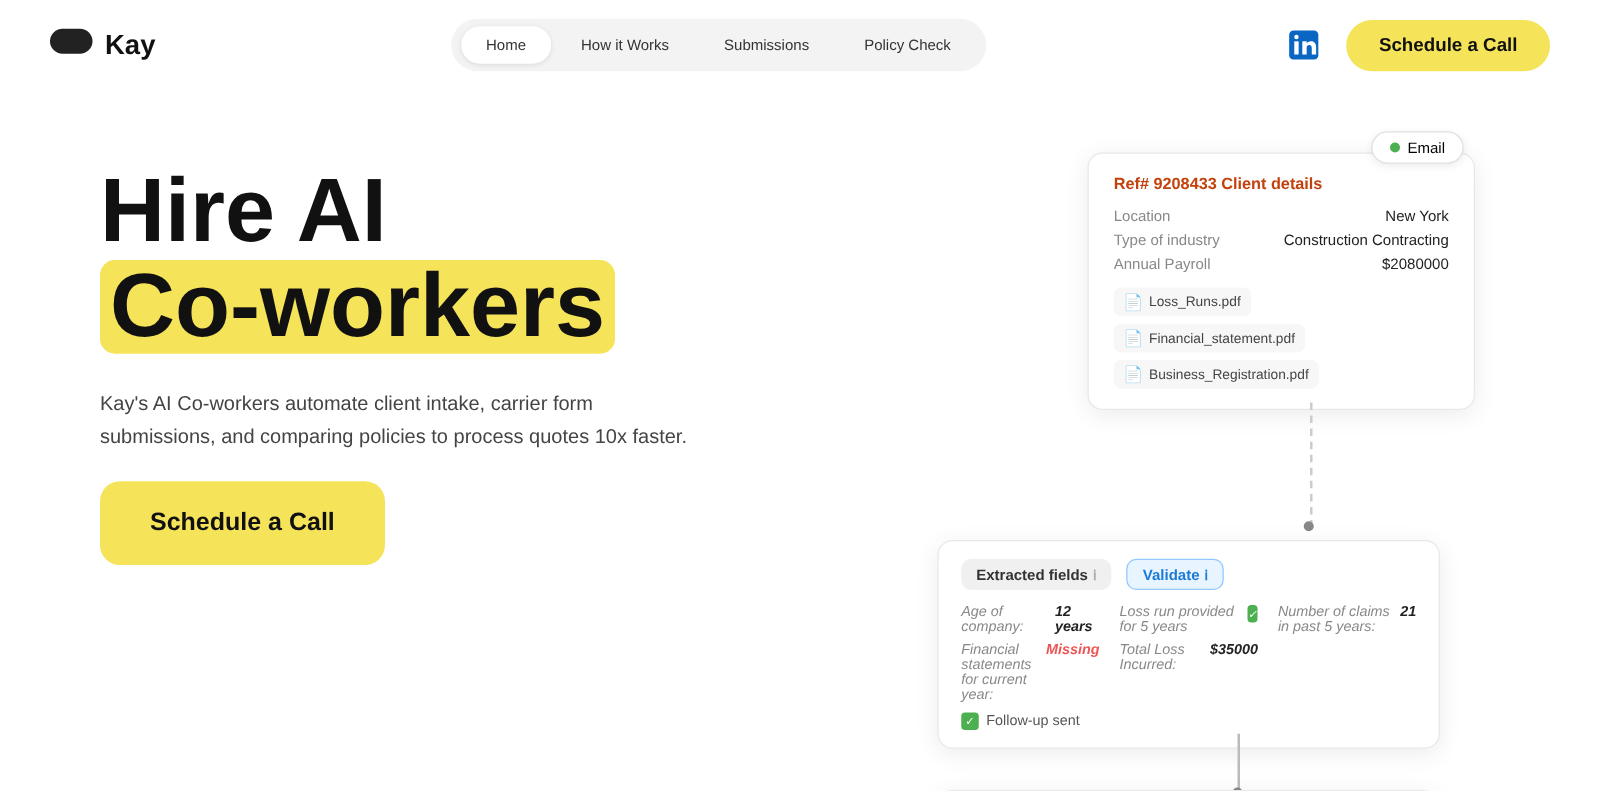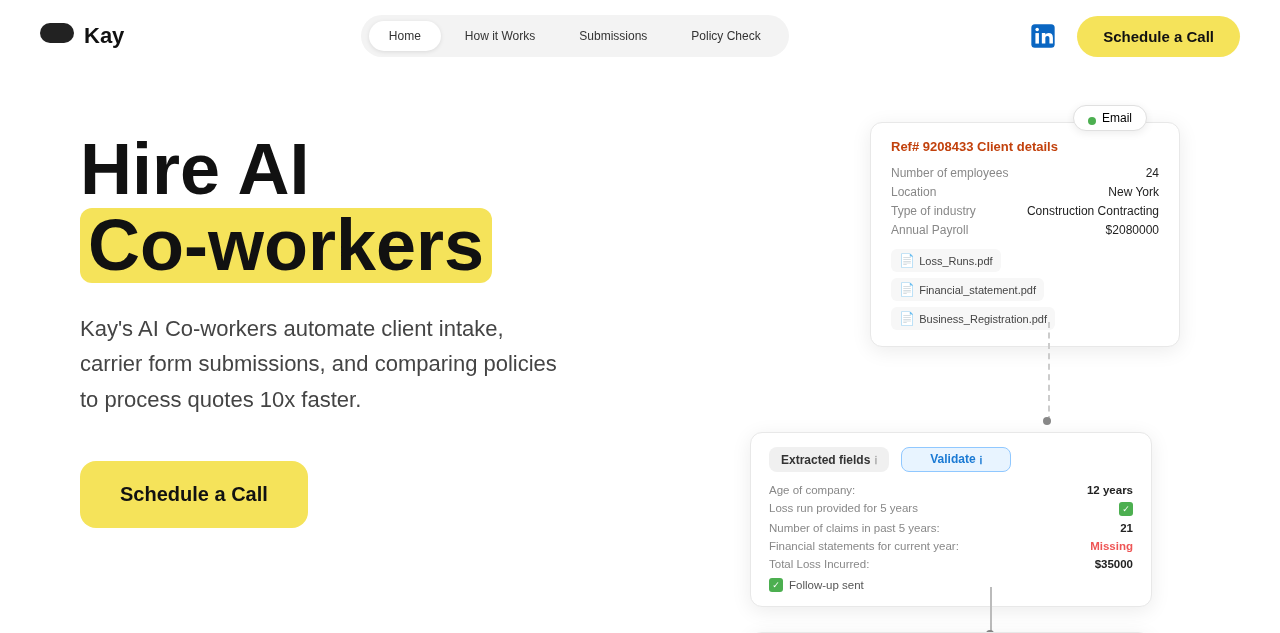--- a/index.html
+++ b/index.html
@@ -101,25 +101,25 @@
       line-height: 1.05;
       margin-bottom: 28px;
     }
     .highlight {
       background: #f5e35a;
       border-radius: 12px;
       padding: 0 8px;
       display: inline-block;
     }
     .hero-sub {
-      font-size: 22px;
+      font-size: 16px;
       color: #444;
       line-height: 1.6;
       max-width: 480px;
-      margin-bottom: 44px;
+      margin-bottom: 23px;
     }
     .schedule-btn-hero {
       background: #f5e35a;
       color: #111;
       border: none;
       border-radius: 16px;
       padding: 22px 40px;
       font-size: 20px;
       font-weight: 700;
       cursor: pointer;
@@ -141,28 +141,28 @@
       background: #fff;
       border: 1px solid #e8e8e8;
       border-radius: 12px;
       padding: 16px 20px;
       width: 310px;
       box-shadow: 0 4px 20px rgba(0,0,0,0.08);
     }
     .card-email-badge {
       position: absolute;
       top: -18px;
-      right: 32px;
+      right: 8px;
       background: #fff;
       border: 1px solid #e0e0e0;
       border-radius: 20px;
       padding: 5px 14px;
       font-size: 12px;
       display: flex;
-      align-items: flex-end;
+      align-items: center;
       gap: 6px;
       box-shadow: 0 2px 8px rgba(0,0,0,0.08);
     }
     .email-dot {
       width: 8px; height: 8px;
       background: #4caf50;
       border-radius: 50%;
     }
     .card-ref {
       font-size: 13px;
@@ -243,31 +243,33 @@
       font-weight: 600;
       color: #333;
       display: flex;
       align-items: center;
       gap: 4px;
     }
     .badge-validate {
       background: #e8f4ff;
       border: 1.5px solid #90c8ff;
       border-radius: 8px;
-      padding: 4px 28px;
+      padding: 4px 12px;
       font-size: 12px;
       font-weight: 600;
       color: #1a7ad4;
       display: flex;
+      align-items: center;
       gap: 4px;
     }
     .extracted-grid {
       display: grid;
-      grid-template-columns: 1fr;
+      grid-template-columns: 1fr 1fr 1fr;
       gap: 6px 16px;
+      font-style: italic;
     }
     .ext-row {
       font-size: 11.5px;
       color: #555;
       display: flex;
       justify-content: space-between;
       gap: 8px;
     }
     .ext-label { color: #888; }
     .ext-val { font-weight: 600; color: #222; }
@@ -362,24 +364,20 @@
 
   <div class="hero-visual">
 
     <div class="card-client">
       <div class="card-email-badge">
         <span class="email-dot"></span>
         <span>Email</span>
       </div>
       <div class="card-ref">Ref# 9208433 Client details</div>
       <div class="card-row">
-        <span class="card-row-label">Number of employees</span>
-        <span class="card-row-val">24</span>
-      </div>
-      <div class="card-row">
         <span class="card-row-label">Location</span>
         <span class="card-row-val">New York</span>
       </div>
       <div class="card-row">
         <span class="card-row-label">Type of industry</span>
         <span class="card-row-val">Construction Contracting</span>
       </div>
       <div class="card-row">
         <span class="card-row-label">Annual Payroll</span>
         <span class="card-row-val">$2080000</span>

